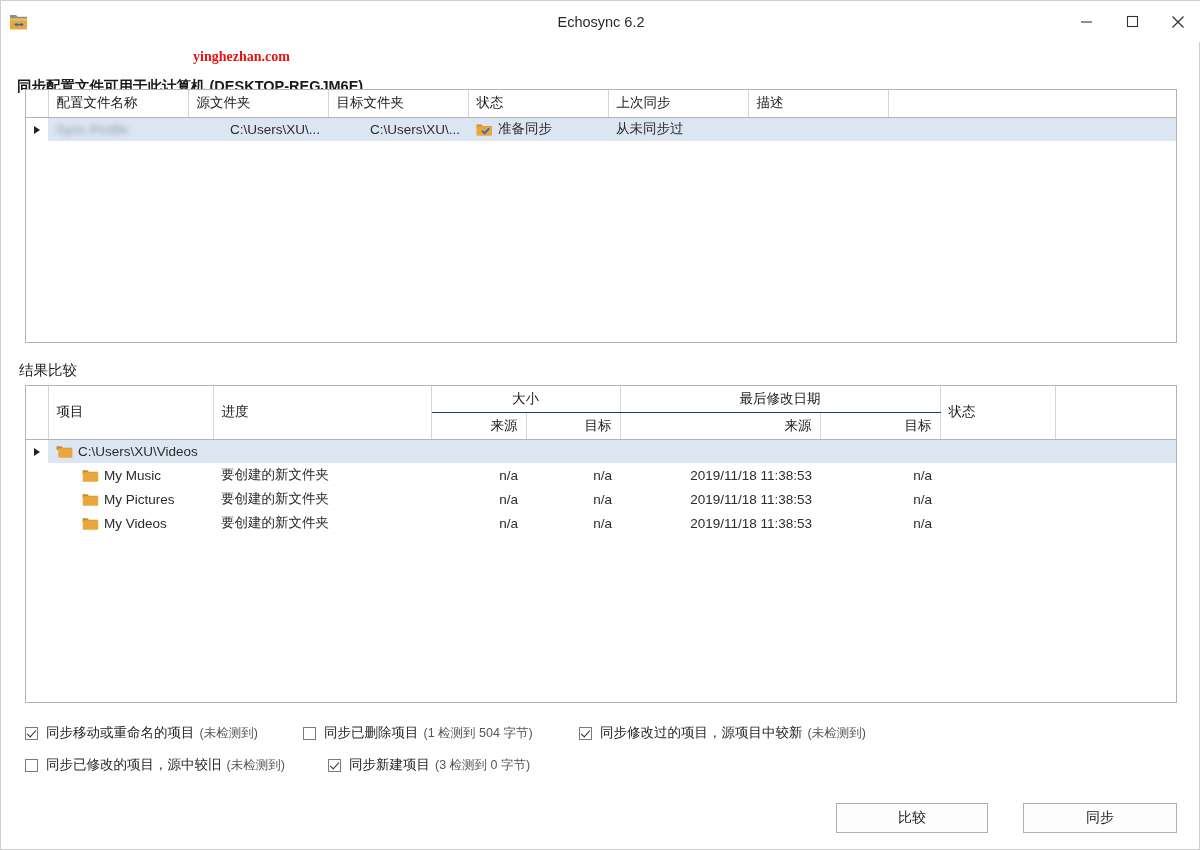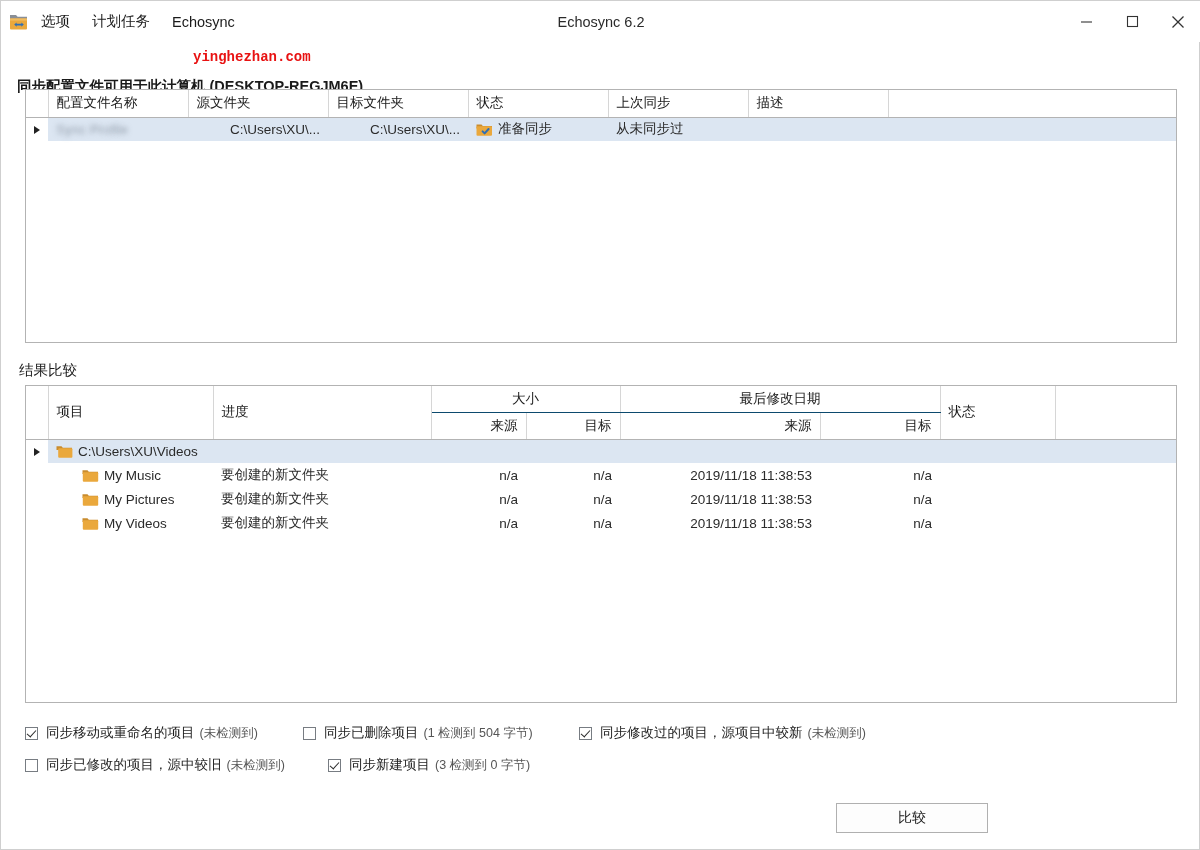--- a/index.html
+++ b/index.html
@@ -46,21 +46,21 @@
   }
   .win-btn {
     width: 46px; display: flex; align-items: center; justify-content: center;
     color: #333; font-size: 15px; cursor: default;
   }
   .win-btn svg { display: block; }
 
   
   .watermark {
     position: absolute; left: 192px; top: 48px;
-    font-family: Liberation Mono, monospace;
+    font-family: Liberation Serif, serif;
     font-size: 14px; font-weight: bold; color: #e81212;
     letter-spacing: 0px;
   }
 
   
   .section-heading {
     position: absolute;
     font-size: 14.5px; color: #1a1a1a;
   }
   .section-heading.top { left: 16px; top: 76px; font-weight: bold; }
@@ -187,25 +187,20 @@
   <div class="titlebar">
     <div class="app-icon">
       <svg width="22" height="20" viewBox="0 0 22 20">
         <path d="M2 3 h6 l1.6 1.8 H19 v3.2 H2 Z" fill="#8a8f96"></path>
         <rect x="2" y="6.4" width="17" height="11.2" rx="1" fill="#eaa83c"></rect>
         <rect x="2" y="6.4" width="17" height="2.2" fill="#f0bc60"></rect>
         <g fill="#2f6fb5">
           <path d="M6.2 12.6 l2.4-2.1 v1.3 h4.8 v-1.3 l2.4 2.1 -2.4 2.1 v-1.3 H8.6 v1.3 Z"></path>
         </g>
       </svg>
-    </div>
-    <div class="menu-items">
-      <div class="menu-item">选项</div>
-      <div class="menu-item">计划任务</div>
-      <div class="menu-item">Echosync</div>
     </div>
 
     <div class="win-title">Echosync 6.2</div>
 
     <div class="win-buttons">
       <div class="win-btn">
         <svg width="13" height="13" viewBox="0 0 13 13">
             <line x1="1" y1="7" x2="12" y2="7" stroke="#333" stroke-width="1.1"></line>
           </svg>
       </div>
@@ -438,14 +433,15 @@
       </div>
       <div class="opt">
         <span class="cbx on"></span>
         <span class="opt-label">同步新建项目</span>
         <span class="opt-note" style="margin-left:5px">(3 检测到 0 字节)</span>
       </div>
     </div>
   </div>
 
   <div class="btn" id="btn-compare">比较</div>
+  <div class="btn" id="btn-sync">同步</div>
 
 </div>
 
 </body></html>

